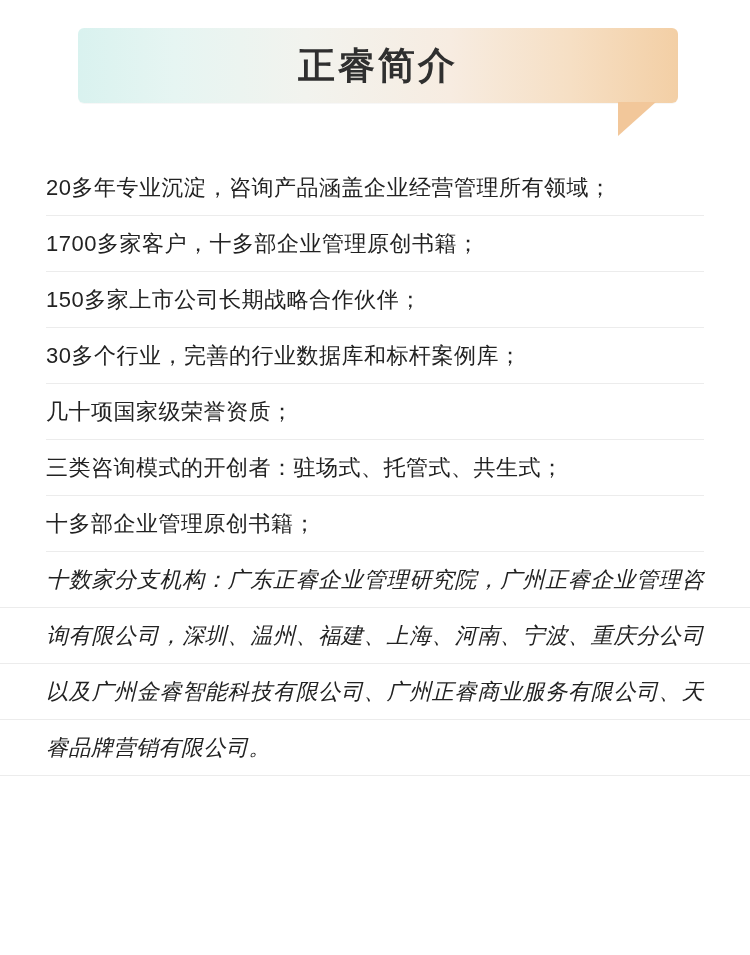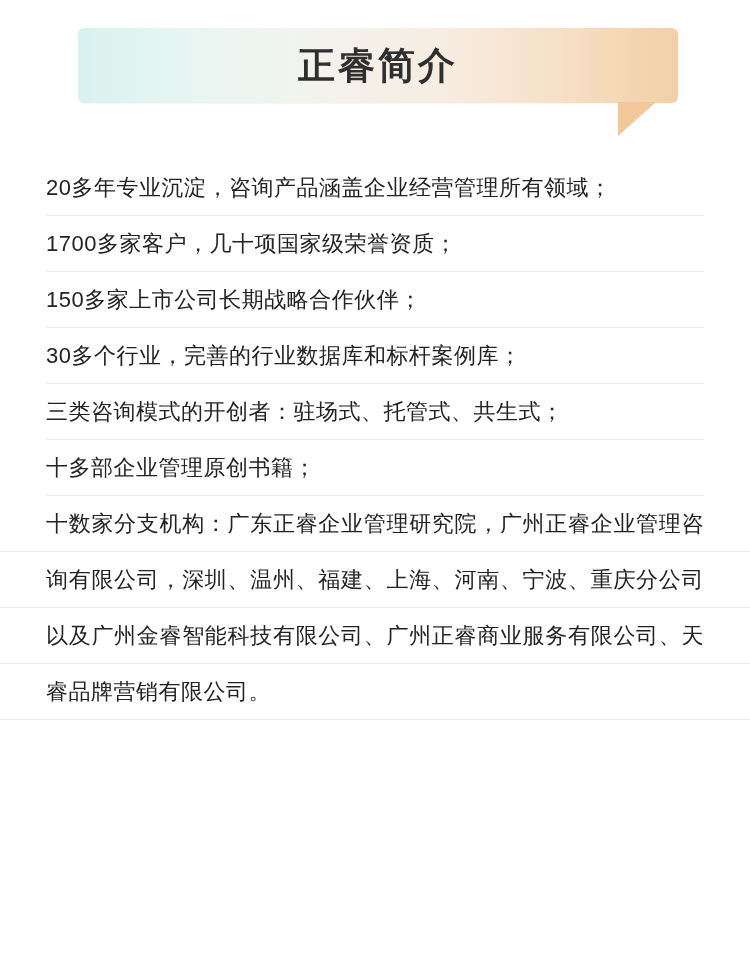--- a/index.html
+++ b/index.html
@@ -116,38 +116,40 @@
         rgba(0,0,0,0) 55px,
         #ececec 55px,
         #ececec 56px);
     background-position: 0 0;
     background-size: 100% 56px;
     text-align: justify;
     text-justify: inter-ideograph;
   }
   .para-inner {
     display: block;
+    font-style: italic;
   }
 </style>
 </head>
 <body>
 
 <div class="page">
 
   <div class="banner-wrap">
     <div class="banner"></div>
     <div class="banner-title">正睿简介</div>
     <div class="banner-tail"></div>
   </div>
 
   <div class="content">
     <div class="line">20多年专业沉淀，咨询产品涵盖企业经营管理所有领域；</div>
-    <div class="line">1700多家客户，几十项国家级荣誉资质；</div>
+    <div class="line">1700多家客户，十多部企业管理原创书籍；</div>
     <div class="line">150多家上市公司长期战略合作伙伴；</div>
     <div class="line">30多个行业，完善的行业数据库和标杆案例库；</div>
+    <div class="line">几十项国家级荣誉资质；</div>
     <div class="line">三类咨询模式的开创者：驻场式、托管式、共生式；</div>
     <div class="line">十多部企业管理原创书籍；</div>
     <div class="para">
       <span class="para-inner">十数家分支机构：广东正睿企业管理研究院，广州正睿企业管理咨询有限公司，深圳、温州、福建、上海、河南、宁波、重庆分公司以及广州金睿智能科技有限公司、广州正睿商业服务有限公司、天睿品牌营销有限公司。</span>
     </div>
   </div>
 
 </div>
 
 </body></html>

